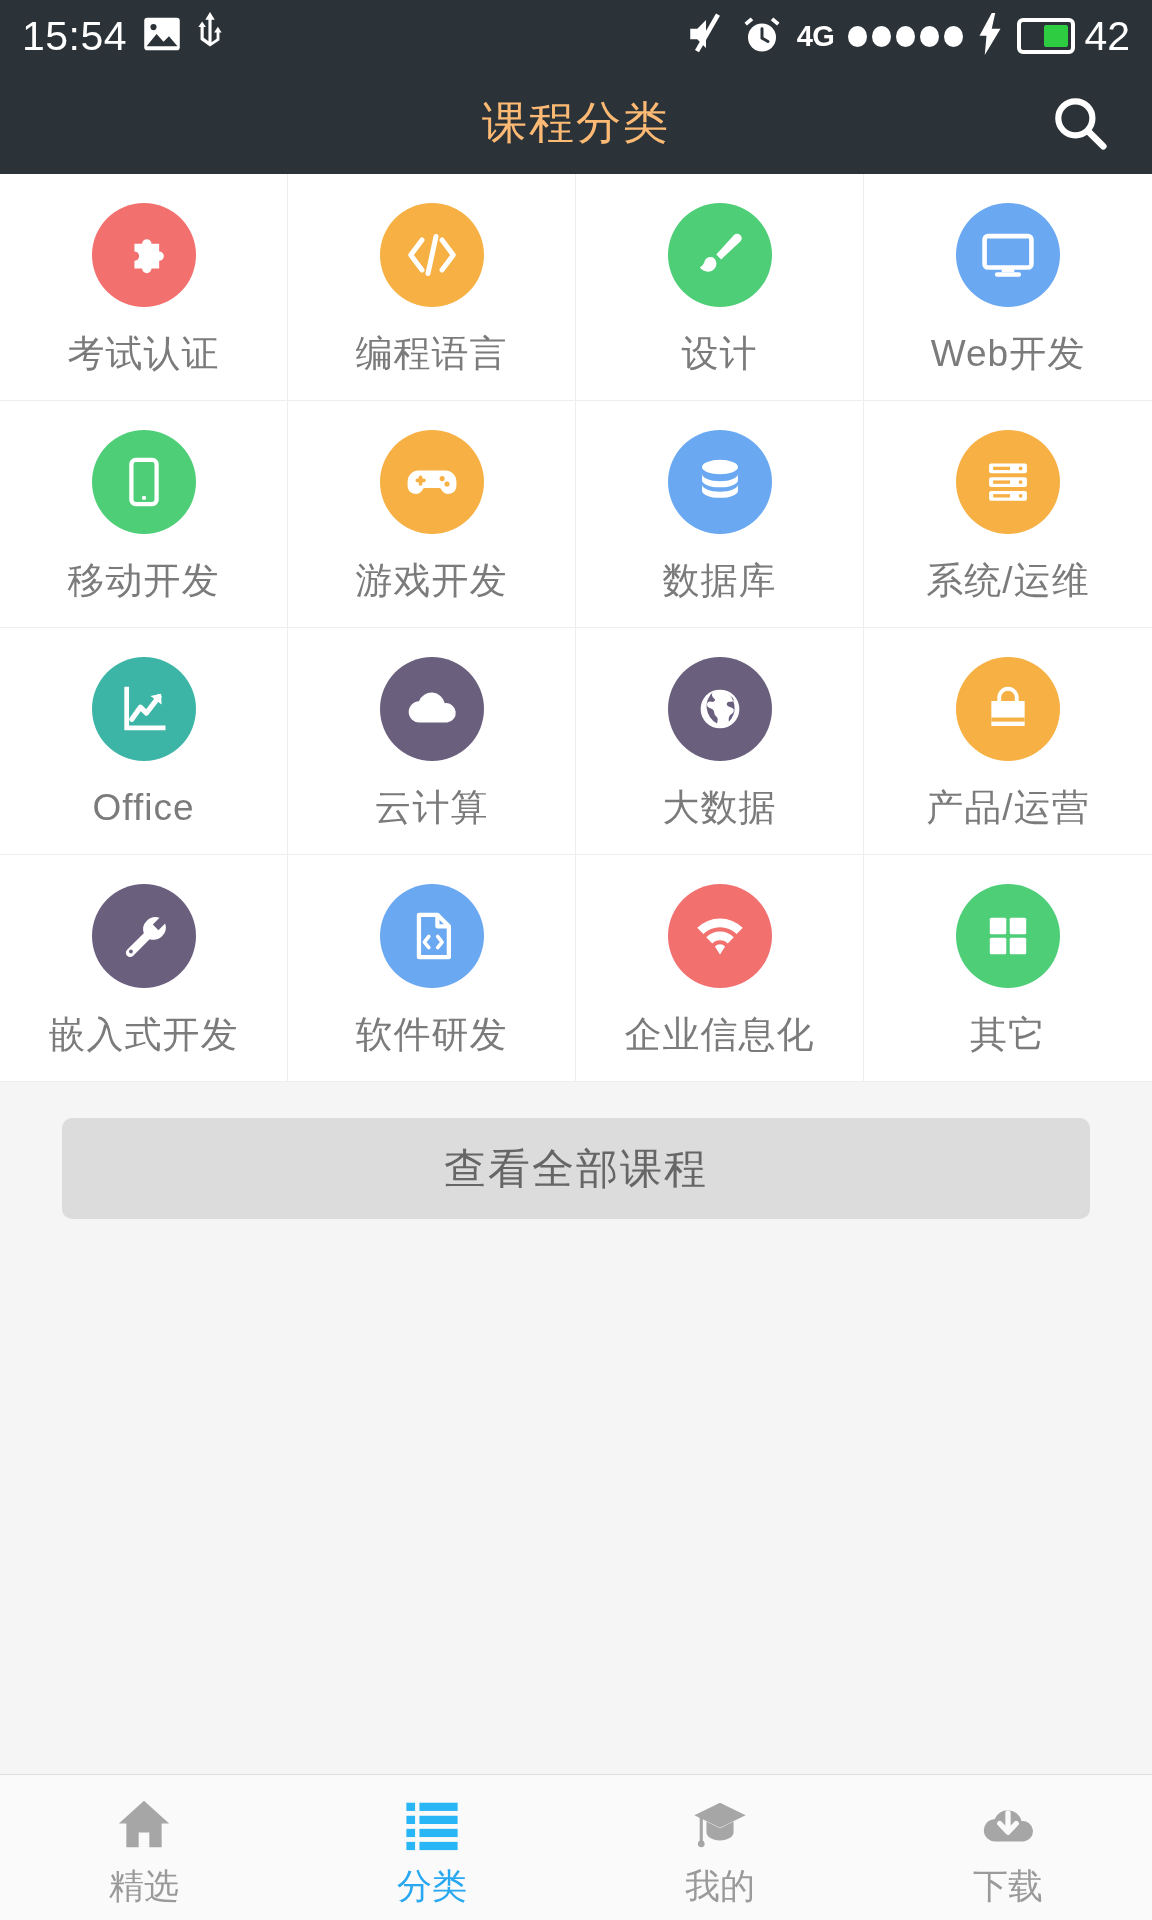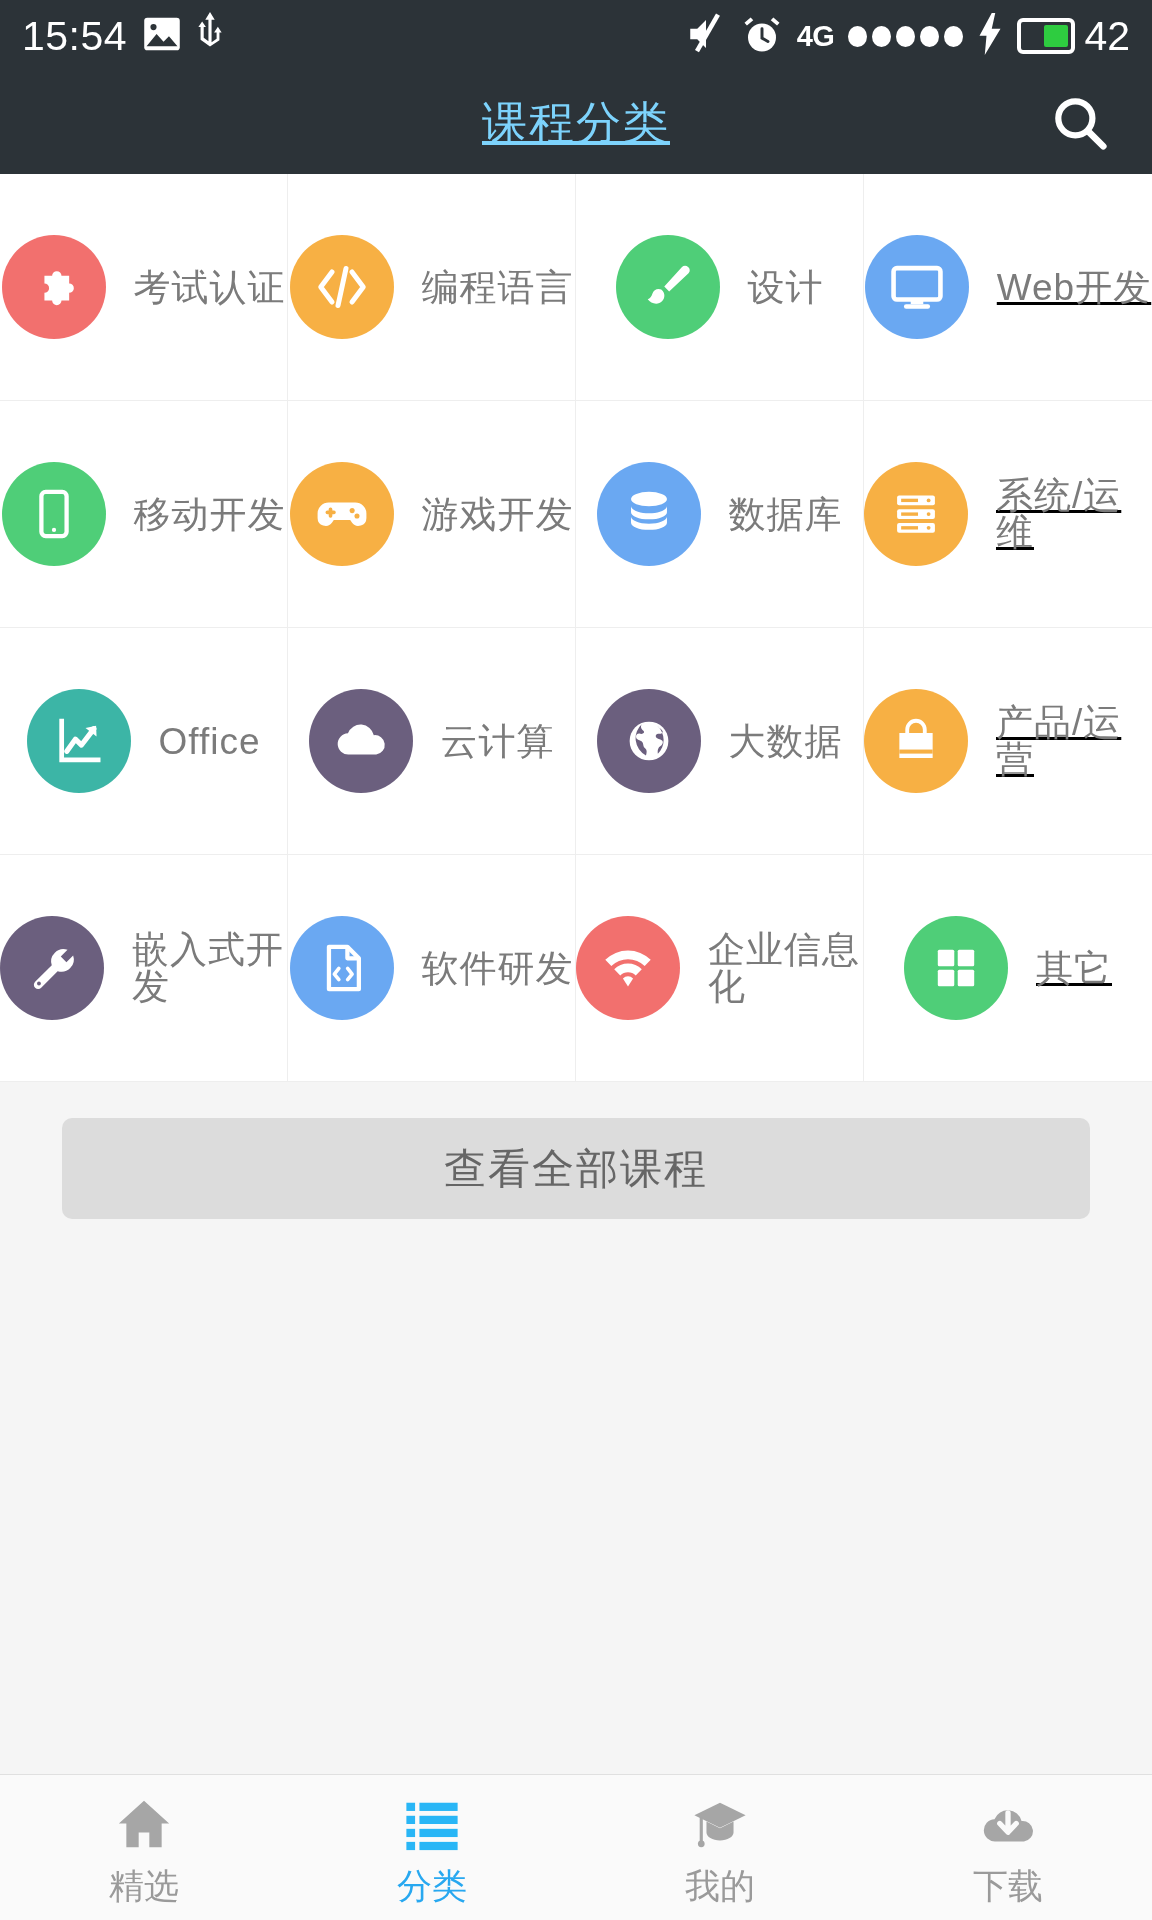--- a/index.html
+++ b/index.html
@@ -26,44 +26,44 @@
   .batt { display:flex; align-items:center; gap:9px; }
   .batt-shell {
     width:58px; height:36px; border:4px solid #fff; border-radius:6px;
     display:flex; align-items:center; justify-content:flex-end; padding:3px;
   }
   .batt-fill { width:24px; height:100%; background:#2ecc40; border-radius:2px; }
   .batt-num { font-size:41px; line-height:1; }
 
   
   .titlebar {
-    height:102px; background:#2c3338; color:#7dd3fc;
+    height:102px; background:#2c3338; color:#fdba74;
     display:flex; align-items:center; justify-content:center;
-    position:relative; flex:0 0 102px;text-decoration:underline;
+    position:relative; flex:0 0 102px;
   }
   .title-text { font-size:45px; letter-spacing:2px; }
   .search-btn {
     position:absolute; right:36px; top:50%; transform:translateY(-50%);
     width:72px; height:72px; display:flex; align-items:center; justify-content:center;
   }
 
   
   .grid {
     background:#ffffff;
     display:grid;
     grid-template-columns:repeat(4,1fr);
     grid-template-rows:repeat(4,227px);
     flex:0 0 908px;
   }
   .cell {
-    display:flex; flex-direction:row; align-items:center; justify-content:center;
+    display:flex; flex-direction:column; align-items:center; justify-content:center;
     border-right:1px solid #eeeeee; border-bottom:1px solid #eeeeee;
     gap:28px;
   }
-  .cell:nth-child(4n) { border-right:none;text-decoration:underline; }
+  .cell:nth-child(4n) { border-right:none; }
   .icon-circle {
     width:104px; height:104px; border-radius:50%;
     display:flex; align-items:center; justify-content:center;
     flex:0 0 104px;
   }
   .icon-circle svg { display:block; }
   .cell-label { font-size:37px; color:#7b7b7b; letter-spacing:1px; line-height:1; }
 
   
   .btn-wrap { padding:36px 62px 0 62px; background:#f5f5f5; flex:0 0 auto; }

